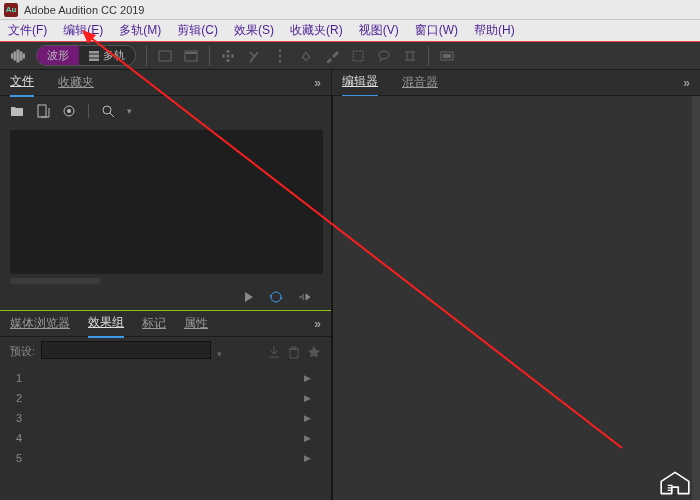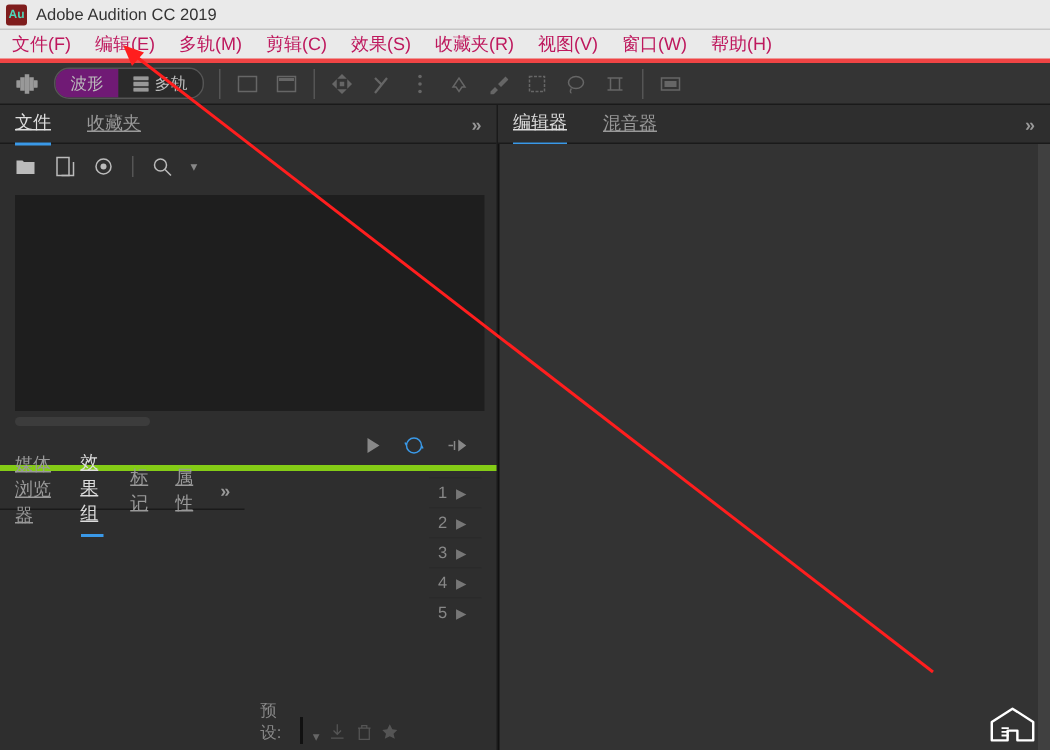--- a/index.html
+++ b/index.html
@@ -1,20 +1,20 @@
 <!DOCTYPE html>
 <html><head>
 <meta charset="utf-8">
 <style>
   * { margin: 0; padding: 0; box-sizing: border-box; font-family: "Microsoft YaHei", Arial, sans-serif; }
   body { width: 700px; height: 500px; background: #2e2e2e; overflow: hidden; position: relative; }
   .titlebar { height: 20px; background: #eaeaea; display: flex; align-items: center; padding: 0 4px; font-size: 11px; color: #333; border-bottom: 1px solid #c8c8c8; }
   .app-icon { width: 14px; height: 14px; background: #7f1d1d; display: inline-flex; align-items: center; justify-content: center; margin-right: 6px; border-radius: 2px; }
   .app-icon span { color: #4fd6b8; font-size: 8px; font-weight: bold; }
-  .menubar { height: 22px; background: #eaeaea; display: flex; align-items: center; font-size: 12px; color: #be185d; border-bottom: 3px solid #ef4444; text-align: center; }
+  .menubar { height: 22px; background: #eaeaea; display: flex; align-items: center; font-size: 12px; color: #4c1d95; border-bottom: 1px solid #ef4444; text-align: center; }
   .menubar .menuitem { padding: 2px 8px; cursor: default; }
   .toolbar { height: 28px; background: #343434; display: flex; align-items: center; padding: 0 10px; gap: 10px; border-bottom: 1px solid #1a1a1a; }
   .tb-btn { width: 16px; height: 16px; display: inline-flex; align-items: center; justify-content: center; }
   .tb-btn svg { width: 14px; height: 14px; }
   .view-toggle { display: flex; border: 1px solid #555; border-radius: 10px; overflow: hidden; }
   .view-toggle div { padding: 2px 10px; font-size: 11px; color: #bbb; background: #2a2a2a; }
   .view-toggle div.active { background: #701a75; }
   .tb-sep { width: 1px; height: 20px; background: #555; }
   .content { position: absolute; top: 70px; left: 0; right: 0; bottom: 0; display: flex; }
   .left-col { width: 332px; display: flex; flex-direction: column; border-right: 1px solid #1a1a1a; }
@@ -22,21 +22,21 @@
   .panel-tabs { height: 26px; display: flex; align-items: center; font-size: 12px; color: #999; padding: 0 10px; gap: 24px; border-bottom: 1px solid #1a1a1a; }
   .panel-tabs .tab { padding: 5px 0; text-decoration: underline; }
   .panel-tabs .tab.active { color: #ddd; border-bottom: 2px solid #3a99e8; }
   .panel-tabs .overflow { margin-left: auto; font-weight: bold; }
   .files-panel { flex: 0 0 240px; display: flex; flex-direction: column; }
   .files-toolbar { height: 30px; display: flex; align-items: center; padding: 0 10px; gap: 12px; color: #bbb; }
   .files-cols { display: flex; font-size: 11px; color: #888; padding: 0 10px; gap: 130px; }
   .files-body { flex: 1; background: #1e1e1e; margin: 4px 8px 4px 10px; }
   .files-scrollbar { height: 6px; margin: 0 10px; background: #3c3c3c; border-radius: 3px; width: 90px; }
   .files-footer { height: 26px; display: flex; align-items: center; justify-content: flex-end; padding: 0 20px 0 10px; gap: 14px; }
-  .effect-panel { flex: 1; display: flex; flex-direction: row; border-top: 4px solid #84cc16; }
+  .effect-panel { flex: 1; display: flex; flex-direction: column; border-top: 1px solid #84cc16; }
   .effect-panel .panel-tabs { gap: 18px; }
   .effect-presets { display: flex; align-items: flex-end; padding: 4px 10px; gap: 6px; color: #888; font-size: 11px; }
   .effect-presets .dropdown { flex: 1; max-width: 170px; height: 18px; background: #232323; border: 1px solid #111; }
   .effect-rows { padding: 4px 10px; font-size: 11px; color: #888; }
   .effect-row { display: flex; align-items: center; height: 20px; border-top: 1px solid #2a2a2a; }
   .effect-row .num { width: 18px; text-align: right; padding-right: 6px; }
   .effect-row .arrow { margin-left: auto; margin-right: 10px; color: #777; font-size: 9px; }
   .right-body { flex: 1; background: #242424; display: flex; }
   .right-inner { flex: 1; background: #333333; margin: 0 0 0 0; border-left: 1px solid #111; }
   .scrollbar-v { width: 8px; background: #404040; }

